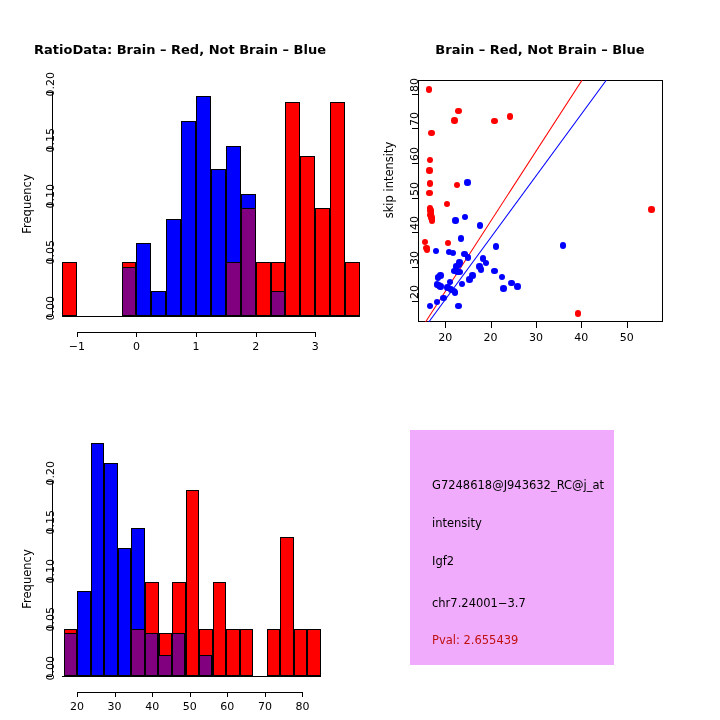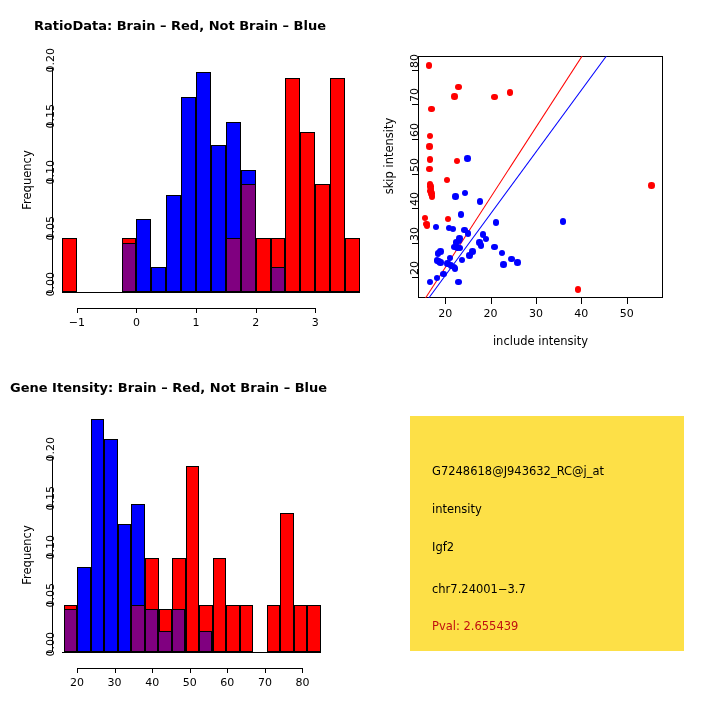--- a/index.html
+++ b/index.html
@@ -1,20 +1,20 @@
 <!DOCTYPE html>
 <html><head>
 <meta charset="utf-8">
 <title>R Multi-Panel Figure</title>
 <style>
   html,body{margin:0;padding:0;background:#ffffff;}
   body{width:720px;height:720px;font-family:"DejaVu Sans",sans-serif;overflow:hidden;}
   #fig{position:relative;width:720px;height:720px;background:#fff;}
 
-  .panel{position:absolute;}
+  .panel{position:absolute;margin-top:24px;}
 
   .ptitle{
     position:absolute;text-align:center;font-weight:bold;
     font-size:13px;color:#000;white-space:nowrap;
     font-family:"DejaVu Sans",sans-serif;
   }
   .ticklabel{
     position:absolute;font-size:11px;color:#000;white-space:nowrap;
     font-family:"DejaVu Sans",sans-serif;
   }
@@ -23,22 +23,22 @@
     transform:rotate(-90deg);
   }
   .plotarea{position:absolute;}
   .axisline{position:absolute;background:#000;}
   .bar{position:absolute;box-sizing:border-box;border:1px solid #000;}
   .pt{position:absolute;border-radius:50%;}
   .regline{position:absolute;transform-origin:0 0;height:0;border-top-width:1px;border-top-style:solid;}
   .boxframe{position:absolute;border:1px solid #000;box-sizing:border-box;}
 
   #infobox{
-    position:absolute;left:410px;top:416px;width:274px;height:235px;
-    background:#fde047;
+    position:absolute;left:410px;top:430px;width:204px;height:235px;
+    background:#f0abfc;
   }
   #infobox .line{
     position:absolute;left:22px;font-size:11.5px;color:#000;
     white-space:nowrap;font-family:"DejaVu Sans",sans-serif;
   }
   #infobox .pval{color:#c01010;}
 </style>
 </head>
 <body>
 
@@ -93,20 +93,21 @@
         <div class="axisline" style="left:196.05263157894737px;top:308px;width:1px;height:5px;"></div>
         <div class="ticklabel" style="left:176.05263157894737px;top:316px;width:40px;text-align:center;">1</div>
         <div class="axisline" style="left:255.63157894736844px;top:308px;width:1px;height:5px;"></div>
         <div class="ticklabel" style="left:235.63157894736844px;top:316px;width:40px;text-align:center;">2</div>
         <div class="axisline" style="left:315.2105263157895px;top:308px;width:1px;height:5px;"></div>
         <div class="ticklabel" style="left:295.2105263157895px;top:316px;width:40px;text-align:center;">3</div>
       </div>
   </div>
 
   <div class="panel" id="p2" style="left:360px;top:0;width:360px;height:360px;">
+    <div class="ptitle" id="p2-title" style="left:0;top:18px;width:360px;">Brain – Red, Not Brain – Blue</div>
     <div class="plotarea" id="p2-plot" style="left:0;top:0;width:360px;height:360px;">
         <div class="boxframe" style="left:58px;top:56px;width:245px;height:242px;"></div>
         <div style="position:absolute;left:58px;top:56px;width:245px;height:242px;overflow:hidden;">
           <div class="regline" style="left:4.537037037037038px;top:245.45714285714286px;width:292.34478394014997px;border-top-color:#ff0000;transform:rotate(-57.09951469168477deg);"></div>
           <div class="regline" style="left:8.166666666666671px;top:245.45714285714286px;width:304.45452337245905px;border-top-color:#0000ff;transform:rotate(-53.72818408324282deg);"></div>
           <div class="pt" style="left:7.638888888888886px;top:6.429999999999978px;width:6.5px;height:6.5px;background:#ff0000;"></div>
           <div class="pt" style="left:37.12962962962963px;top:27.8642857142857px;width:6.5px;height:6.5px;background:#ff0000;"></div>
           <div class="pt" style="left:33.046296296296305px;top:37.19857142857143px;width:6.5px;height:6.5px;background:#ff0000;"></div>
           <div class="pt" style="left:73.42592592592592px;top:37.54428571428571px;width:6.5px;height:6.5px;background:#ff0000;"></div>
           <div class="pt" style="left:88.85185185185185px;top:33.39571428571426px;width:6.5px;height:6.5px;background:#ff0000;"></div>
@@ -192,26 +193,24 @@
         <div class="axisline" style="left:85.22222222222223px;top:298px;width:1px;height:6px;"></div>
         <div class="ticklabel" style="left:65.22222222222223px;top:307px;width:40px;text-align:center;">20</div>
         <div class="axisline" style="left:130.5925925925926px;top:298px;width:1px;height:6px;"></div>
         <div class="ticklabel" style="left:110.59259259259261px;top:307px;width:40px;text-align:center;">20</div>
         <div class="axisline" style="left:175.96296296296296px;top:298px;width:1px;height:6px;"></div>
         <div class="ticklabel" style="left:155.96296296296296px;top:307px;width:40px;text-align:center;">30</div>
         <div class="axisline" style="left:221.33333333333331px;top:298px;width:1px;height:6px;"></div>
         <div class="ticklabel" style="left:201.33333333333331px;top:307px;width:40px;text-align:center;">40</div>
         <div class="axisline" style="left:266.7037037037037px;top:298px;width:1px;height:6px;"></div>
         <div class="ticklabel" style="left:246.7037037037037px;top:307px;width:40px;text-align:center;">50</div>
-        <div class="ticklabel" style="left:58px;top:334px;width:245px;text-align:center;font-size:11.5px;">include intensity</div>
       </div>
   </div>
 
   <div class="panel" id="p3" style="left:0;top:360px;width:360px;height:360px;">
-    <div class="ptitle" id="p3-title" style="left:0;top:20px;width:360px;text-align:left;padding-left:10px;">Gene Itensity: Brain – Red, Not Brain – Blue</div>
     <div class="plotarea" id="p3-plot" style="left:0;top:0;width:360px;height:360px;">
         <div class="axisline" style="left:52px;top:97px;width:1px;height:195px;"></div>
         <div class="axisline" style="left:47px;top:292px;width:5px;height:1px;"></div>
         <div class="ticklabel vert" style="left: 44px; top: 312px; width: 40px; text-align: right;">0.00</div>
         <div class="axisline" style="left:47px;top:243.25px;width:5px;height:1px;"></div>
         <div class="ticklabel vert" style="left: 44px; top: 263.25px; width: 40px; text-align: right;">0.05</div>
         <div class="axisline" style="left:47px;top:194.5px;width:5px;height:1px;"></div>
         <div class="ticklabel vert" style="left: 44px; top: 214.5px; width: 40px; text-align: right;">0.10</div>
         <div class="axisline" style="left:47px;top:145.75px;width:5px;height:1px;"></div>
         <div class="ticklabel vert" style="left: 44px; top: 165.75px; width: 40px; text-align: right;">0.15</div>

